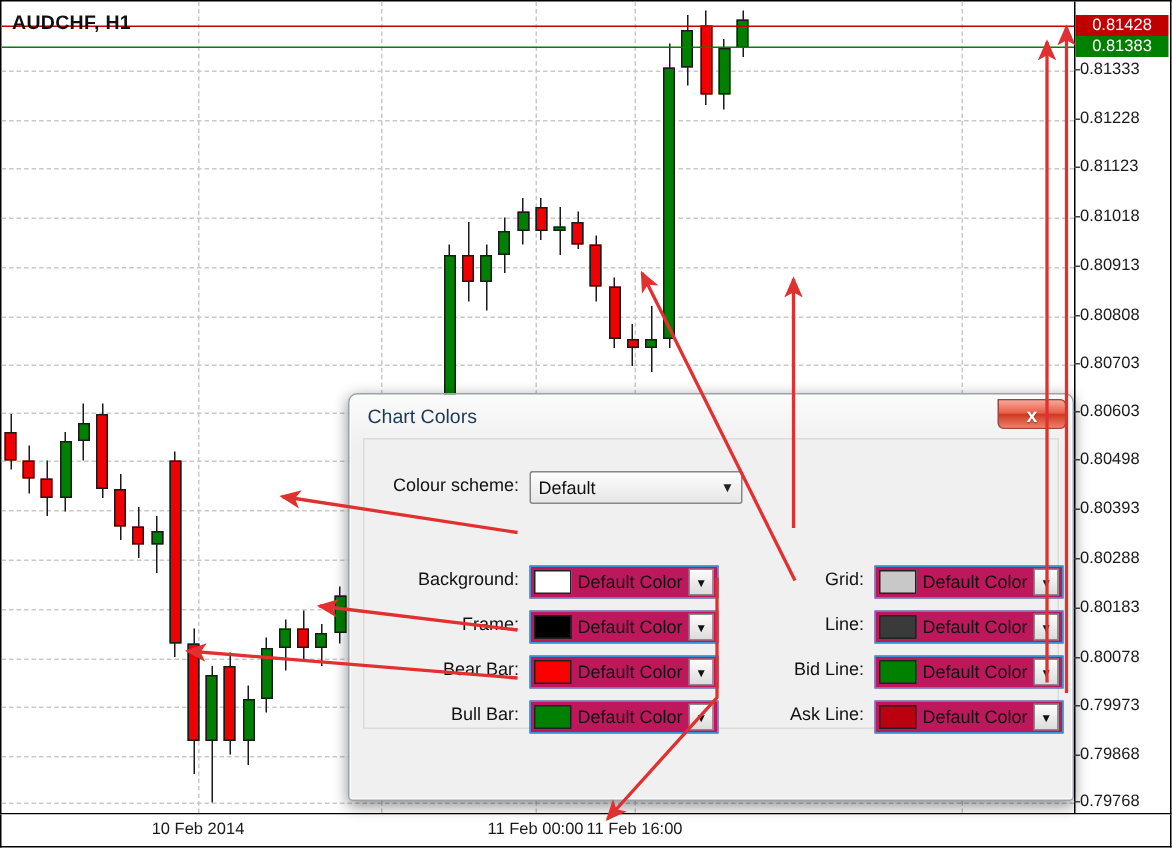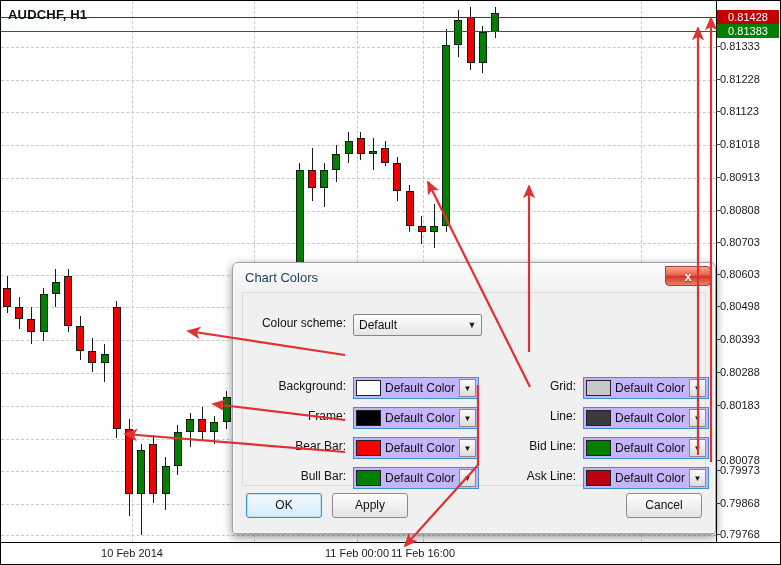--- a/index.html
+++ b/index.html
@@ -117,25 +117,25 @@
   .dlg-footer {
     position:absolute; left:9px; right:9px; bottom:8px; height:36px;
   }
   .form-row { position:absolute; height:22px; }
   .flabel {
     position:absolute; right:100%; margin-right:7px; top:2px;
     font-size:12px; color:#111; white-space:nowrap;
   }
   .combo {
     position:absolute; left:0; top:0; height:22px;
-    border:1px solid #707070; background:#c4b5fd;
+    border:1px solid #707070; background:#be185d;
     display:flex; align-items:center;
   }
   .combo.scheme {
-    width:129px;
+    width:142px;
     background:linear-gradient(#fdfdfd,#e6e6e6);
     border:1px solid #878787; border-radius:2px;
   }
   .combo.scheme .ctext {
     flex:1; font-size:12px; color:#111; padding-left:5px;
   }
   .combo.scheme .carrow {
     width:18px; text-align:center; font-size:9px; color:#222;
   }
   .combo.color {
@@ -378,21 +378,21 @@
         <div class="ptick" style="top: 104.409px;">0.81123</div>
         <div class="ptick" style="top: 137.176px;">0.81018</div>
         <div class="ptick" style="top: 169.943px;">0.80913</div>
         <div class="ptick" style="top: 202.71px; text-align: right;">0.80808</div>
         <div class="ptick" style="top: 235.478px;">0.80703</div>
         <div class="ptick" style="top: 266.684px;">0.80603</div>
         <div class="ptick" style="top: 299.452px;">0.80498</div>
         <div class="ptick" style="top: 332.219px;">0.80393</div>
         <div class="ptick" style="top: 364.986px;">0.80288</div>
         <div class="ptick" style="top: 397.753px;">0.80183</div>
-        <div class="ptick" style="top: 453px; text-align: center;">0.80078</div>
+        <div class="ptick" style="top: 431px; text-align: center;">0.80078</div>
         <div class="ptick" style="top: 463.288px;">0.79973</div>
         <div class="ptick" style="top: 496.055px;">0.79868</div>
         <div class="ptick" style="top: 527.262px;">0.79768</div>
       </div>
     <div class="plabel-box ask" id="ask-box" style="top: 9.22759px;">0.81428</div>
     <div class="plabel-box bid" id="bid-box" style="top: 23.2707px;">0.81383</div>
   </div>
 
   <div class="time-scale">
     <div id="time-ticks">
@@ -480,25 +480,20 @@
             <span class="flabel">Ask Line:</span>
             <div class="combo color">
               <div class="swatch" style="background: rgb(187, 0, 16);"></div>
               <span class="ctext">Default Color</span>
               <span class="cbtn">▼</span>
             </div>
           </div>
         </div>
     </div>
 
-    <div class="dlg-footer">
-      <div class="btn primary" style="left:4px; width:76px;">OK</div>
-      <div class="btn" style="left:90px; width:76px;">Apply</div>
-      <div class="btn" style="right:4px; width:76px;">Cancel</div>
-    </div>
   </div>
 
   <svg class="anno" width="781" height="565" viewBox="0 0 781 565">
     <defs>
       <marker id="ah" markerWidth="7" markerHeight="7" refX="5.6" refY="3.1" orient="auto" markerUnits="strokeWidth">
         <path d="M0,0.3 L6.4,3.1 L0,5.9 L1.6,3.1 Z" fill="#e03030"></path>
       </marker>
     </defs>
     <g stroke="#e03030" stroke-width="2.2" fill="none" marker-end="url(#ah)">
 

